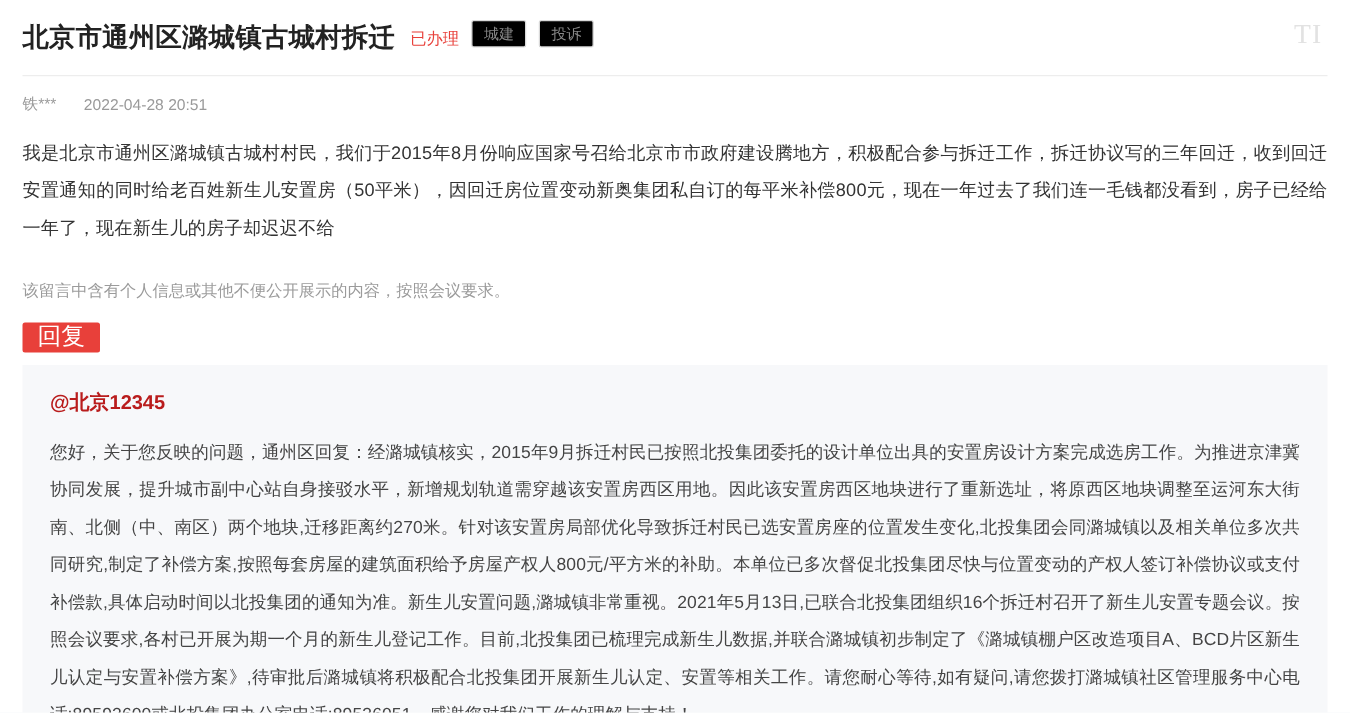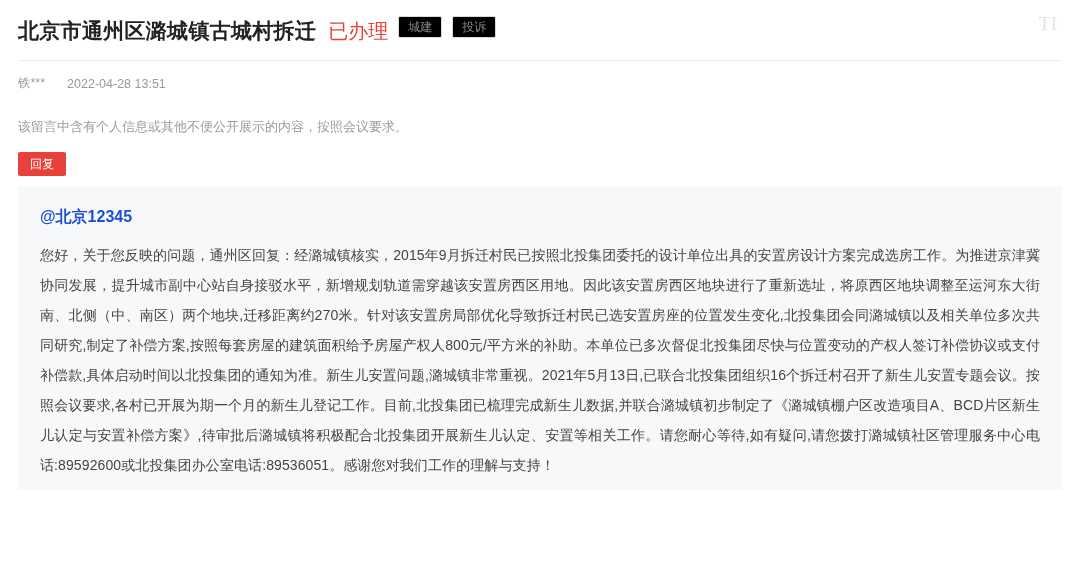--- a/index.html
+++ b/index.html
@@ -19,41 +19,41 @@
     width: 1080px;
     height: 570px;
     box-sizing: border-box;
     padding: 0 18px;
   }
   .watermark {
     position: absolute;
     top: 14px;
     right: 22px;
     font-family: "Liberation Serif", serif;
-    font-size: 18px;
+    font-size: 22px;
     color: #e2e2e2;
     letter-spacing: 1px;
     user-select: none;
   }
   .title-row {
     display: flex;
     align-items: flex-start;
     padding-top: 16px;
     flex-wrap: nowrap;
   }
   .title {
     font-size: 21px;
     font-weight: bold;
     color: #222222;
     letter-spacing: 0.3px;
     line-height: 30px;
   }
   .status {
     color: #e8403a;
-    font-size: 20px;
+    font-size: 13px;
     margin-left: 12px;
     line-height: 30px;
   }
   .tag {
     display: inline-block;
     border: 1px solid #d9d9d9;
     background: #000000;
     color: #888888;
     font-size: 12px;
     padding: 2px 9px;
@@ -91,34 +91,34 @@
   .notice {
     font-size: 13px;
     color: #9b9b9b;
     margin-top: 24px;
     line-height: 22px;
   }
   .reply-badge {
     display: inline-block;
     background: #e8403a;
     color: #ffffff;
-    font-size: 12px;
+    font-size: 19px;
     padding: 3px 12px;
     border-radius: 2px;
     margin-top: 14px;
     line-height: 18px;
   }
   .reply-box {
     background: #f7f8fa;
     margin-top: 10px;
     padding: 18px 22px 10px 22px;
     box-sizing: border-box;
   }
   .reply-org {
-    color: #1d4ed8;
+    color: #b91c1c;
     font-size: 16px;
     font-weight: bold;
     line-height: 26px;
   }
   .reply-text {
     font-size: 14px;
     line-height: 30px;
     color: #444444;
     margin-top: 10px;
     text-align: justify;
@@ -136,23 +136,24 @@
     <div class="title">北京市通州区潞城镇古城村拆迁</div>
     <div class="status">已办理</div>
     <div class="tag">城建</div>
     <div class="tag">投诉</div>
   </div>
 
   <hr class="divider">
 
   <div class="meta-row">
     <span class="meta-user">铁***</span>
-    <span class="meta-date">2022-04-28 13:51</span>
+    <span class="meta-date">2022-04-28 20:51</span>
   </div>
 
+  <div class="body-text">我是北京市通州区潞城镇古城村村民，我们于2015年8月份响应国家号召给北京市市政府建设腾地方，积极配合参与拆迁工作，拆迁协议写的三年回迁，收到回迁安置通知的同时给老百姓新生儿安置房（50平米），因回迁房位置变动新奥集团私自订的每平米补偿800元，现在一年过去了我们连一毛钱都没看到，房子已经给一年了，现在新生儿的房子却迟迟不给</div>
 
   <div class="notice">该留言中含有个人信息或其他不便公开展示的内容，按照会议要求。</div>
 
   <div class="reply-badge">回复</div>
 
   <div class="reply-box">
     <div class="reply-org">@北京12345</div>
     <div class="reply-text">您好，关于您反映的问题，通州区回复：经潞城镇核实，2015年9月拆迁村民已按照北投集团委托的设计单位出具的安置房设计方案完成选房工作。为推进京津冀协同发展，提升城市副中心站自身接驳水平，新增规划轨道需穿越该安置房西区用地。因此该安置房西区地块进行了重新选址，将原西区地块调整至运河东大街南、北侧（中、南区）两个地块,迁移距离约270米。针对该安置房局部优化导致拆迁村民已选安置房座的位置发生变化,北投集团会同潞城镇以及相关单位多次共同研究,制定了补偿方案,按照每套房屋的建筑面积给予房屋产权人800元/平方米的补助。本单位已多次督促北投集团尽快与位置变动的产权人签订补偿协议或支付补偿款,具体启动时间以北投集团的通知为准。新生儿安置问题,潞城镇非常重视。2021年5月13日,已联合北投集团组织16个拆迁村召开了新生儿安置专题会议。按照会议要求,各村已开展为期一个月的新生儿登记工作。目前,北投集团已梳理完成新生儿数据,并联合潞城镇初步制定了《潞城镇棚户区改造项目A、BCD片区新生儿认定与安置补偿方案》,待审批后潞城镇将积极配合北投集团开展新生儿认定、安置等相关工作。请您耐心等待,如有疑问,请您拨打潞城镇社区管理服务中心电话:89592600或北投集团办公室电话:89536051。感谢您对我们工作的理解与支持！</div>
 
   </div>

